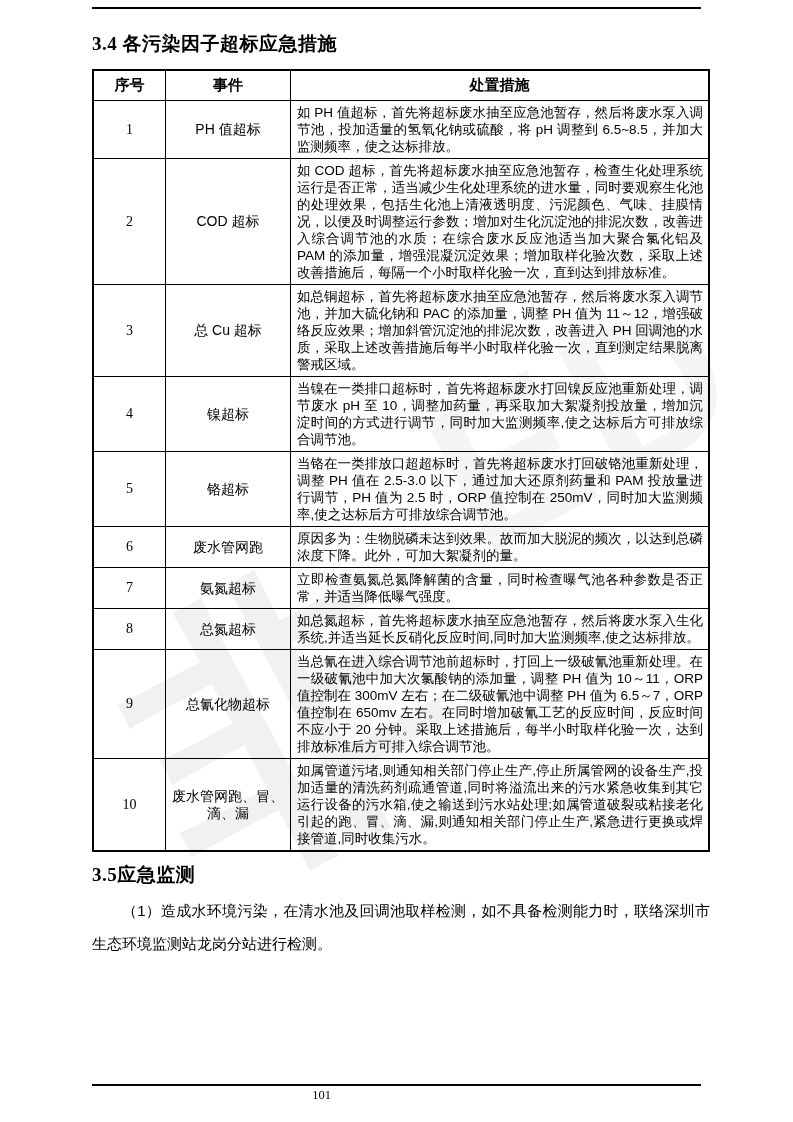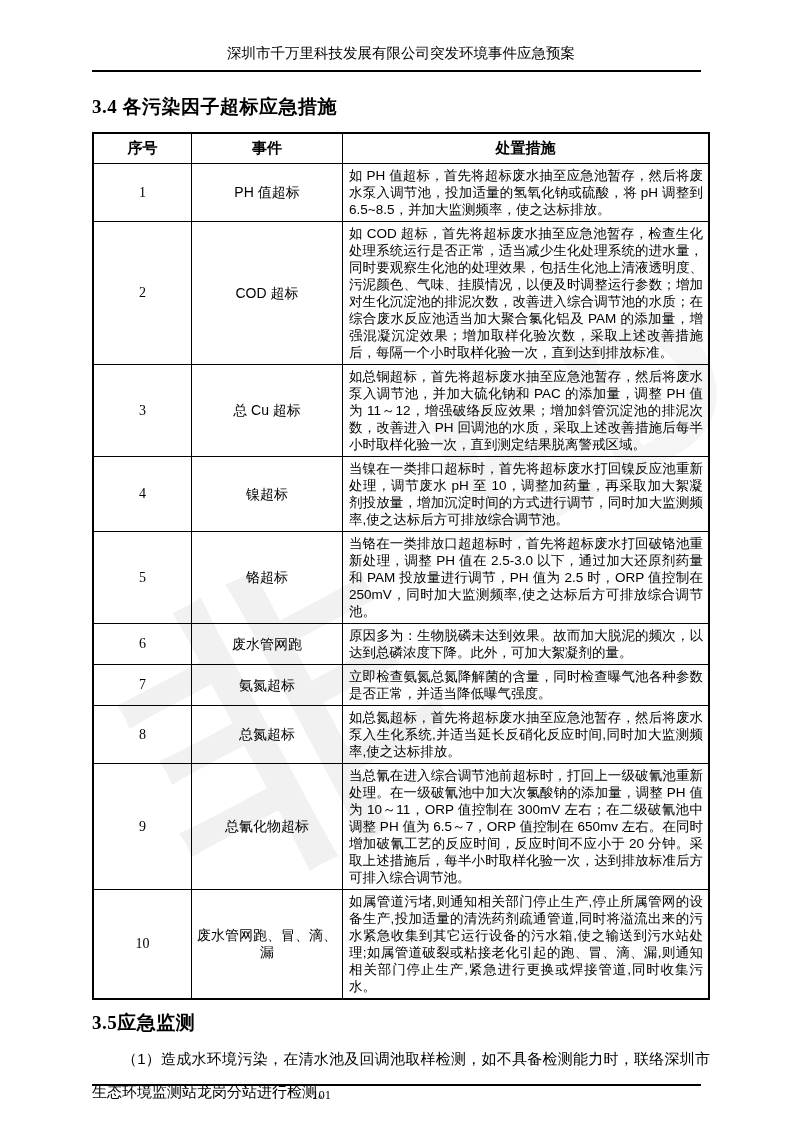--- a/index.html
+++ b/index.html
@@ -22,21 +22,21 @@
   .h-sec-2 { margin:10px 0 4px 0; }
   
   table.meas {
     border-collapse:collapse; width:618px; table-layout:fixed;
     font-size:14px; background:transparent;
   }
   table.meas th, table.meas td { border:1px solid #000; }
   table.meas { border:2px solid #000; }
   th.col-no   { width:59px; }
   th.col-ev   { width:112px; }
-  th.hd { font-size:15px; font-weight:bold; padding:5px 19px; text-align:center; }
+  th.hd { font-size:15px; font-weight:bold; padding:5px 6px; text-align:center; }
   td.c-no { text-align:center; vertical-align:middle; font-family:"Liberation Serif", serif; font-size:14px; }
   td.c-ev { text-align:center; vertical-align:middle; padding:2px 4px; font-size:14px; line-height:17px; }
   td.c-ms { text-align:justify; vertical-align:middle; padding:3px 5px 3px 6px;
             font-size:13.5px; line-height:17px; }
   
   .para { font-size:15px; line-height:33px; text-indent:2em; text-align:justify;
           margin:6px 0 0 0; }
   
   .footer-rule { position:absolute; z-index:1; left:92px; top:1084px; width:609px;
                  border:none; border-top:2px solid #000; margin:0; }
@@ -46,21 +46,20 @@
 </head>
 <body>
 
 <div class="page">
 
   <div class="wm wm-1">非</div>
   <div class="wm wm-2">ED</div>
 
   <div class="content">
 
-    <div class="header-title">深圳市千万里科技发展有限公司突发环境事件应急预案</div>
     <hr class="header-rule">
 
     <div class="h-sec">3.4 各污染因子超标应急措施</div>
 
     <table class="meas">
       <thead>
         <tr>
           <th class="hd col-no">序号</th>
           <th class="hd col-ev">事件</th>
           <th class="hd">处置措施</th>

